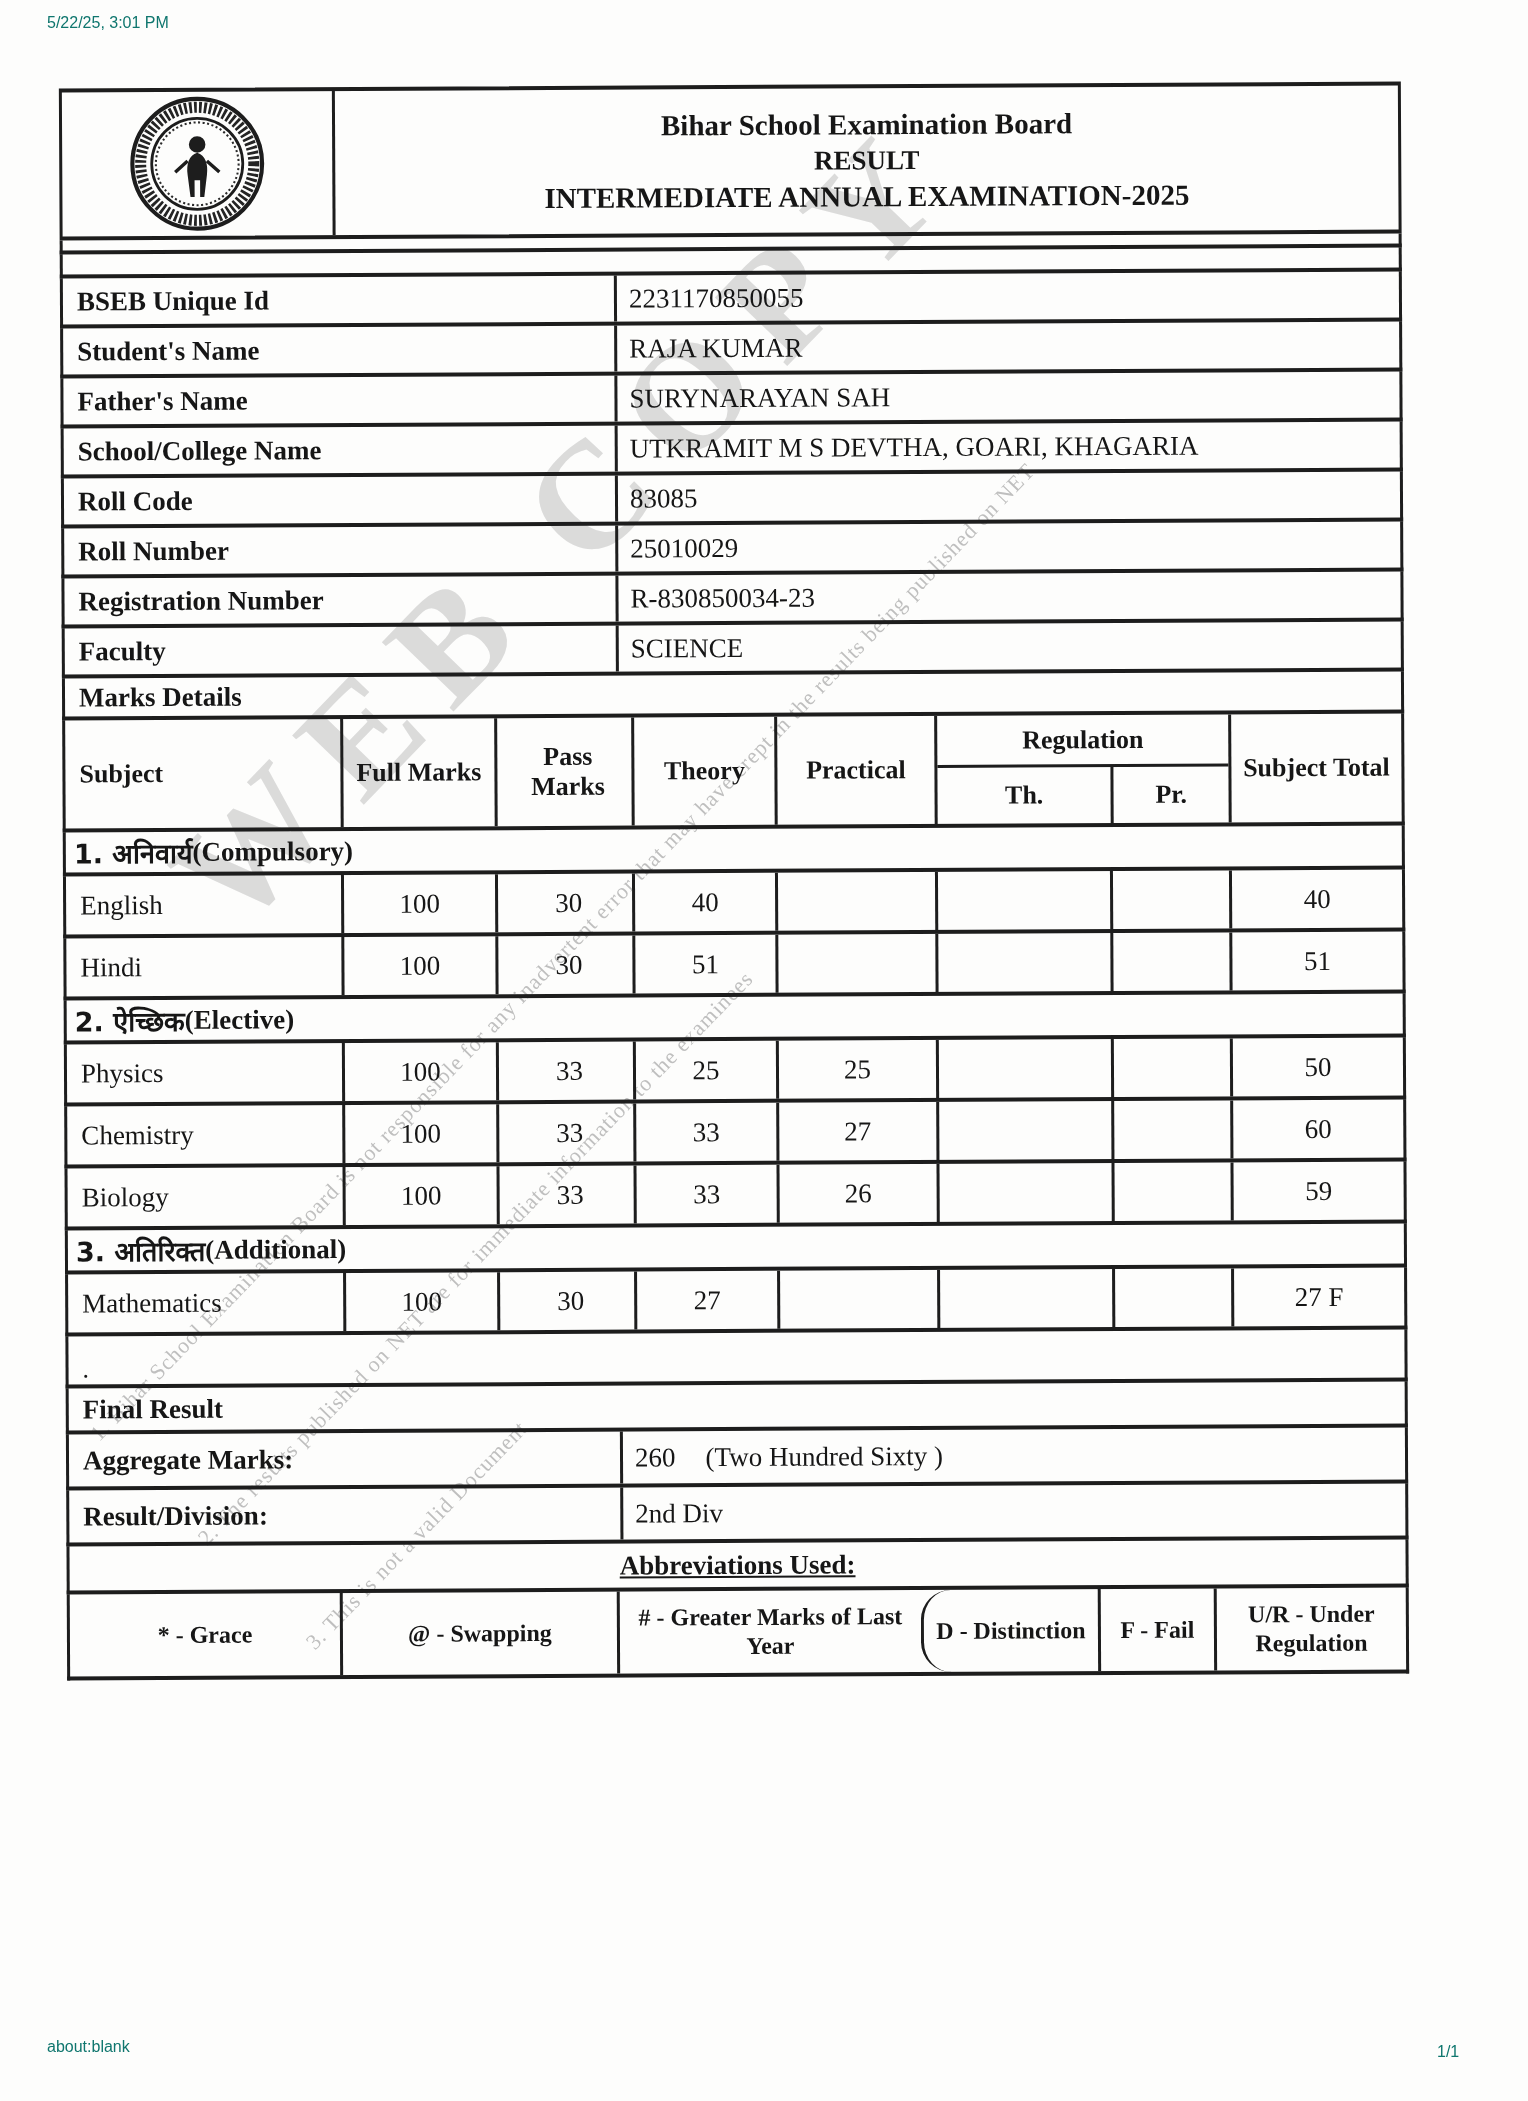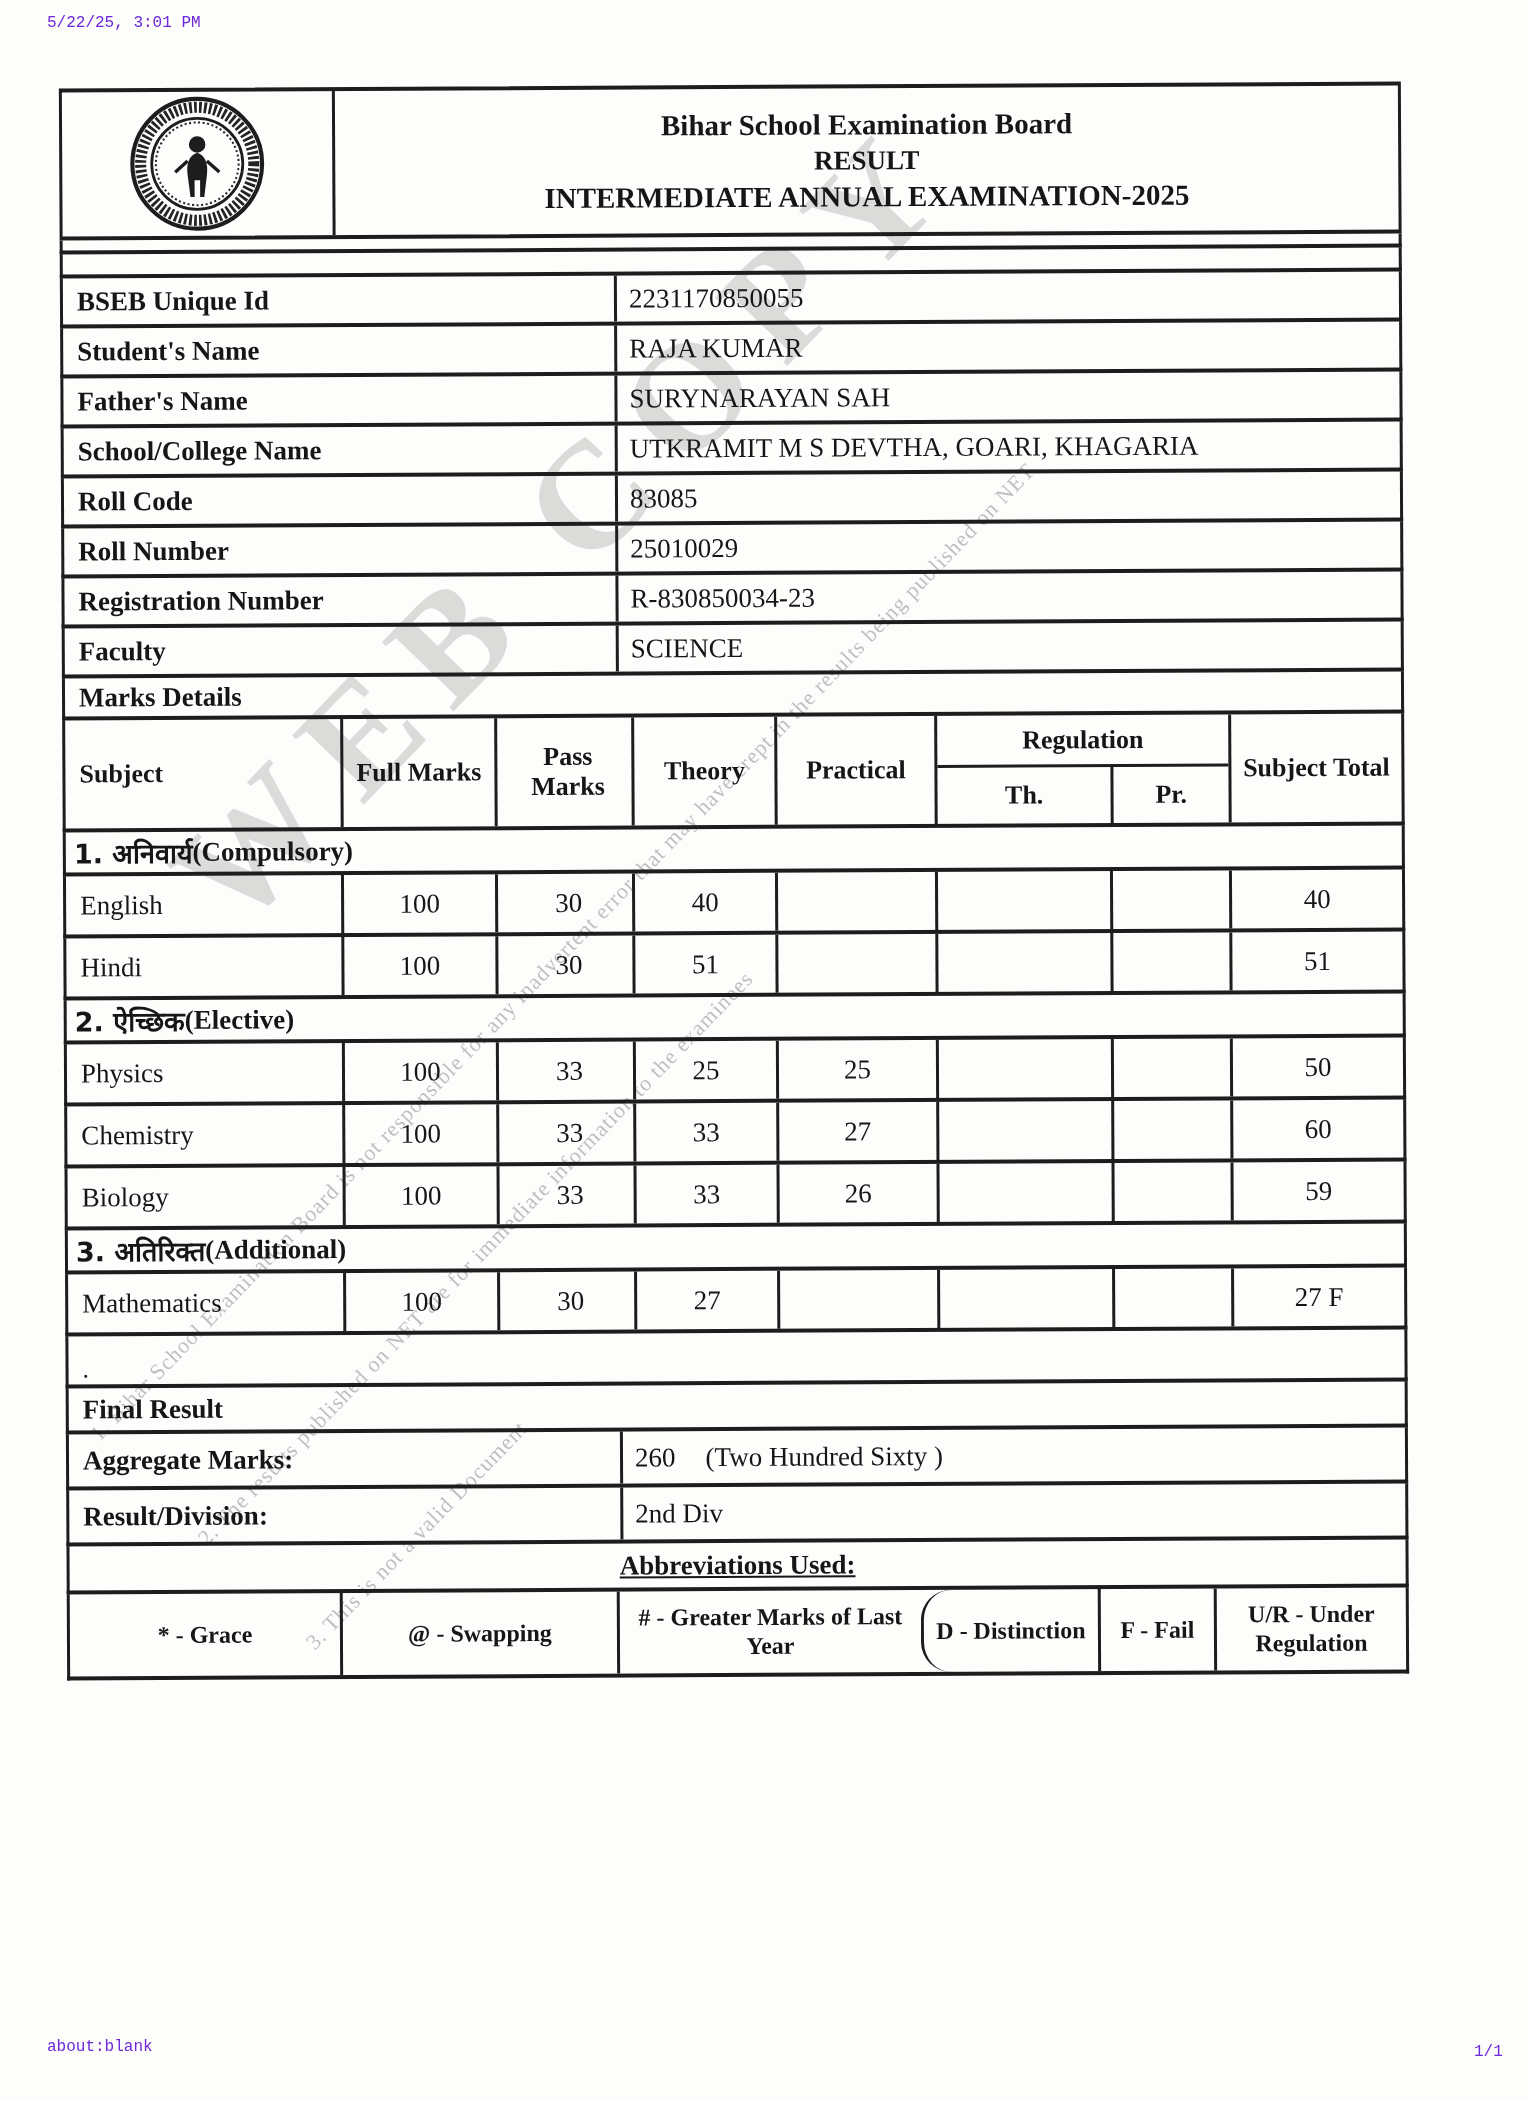--- a/index.html
+++ b/index.html
@@ -2,24 +2,24 @@
 <html><head>
 <meta charset="utf-8">
 <style>
   :root{ --ink:#1d1d1d; --txt:#161616; }
   html,body{ margin:0; padding:0; }
   body{ width:1528px; height:2101px; position:relative; background:#fdfdfc;
         font-family:"Liberation Serif","DejaVu Serif",serif; color:var(--txt); overflow:hidden; }
   .page{ position:absolute; inset:0; overflow:hidden; }
 
   
-  .chrome{ font-family:Liberation Mono, monospace; font-size:16px; color:#6d28d9; position:absolute; }
+  .chrome{ font-family:Liberation Sans, sans-serif; font-size:16px; color:#0f766e; position:absolute; }
   .ts{ left:47px; top:14px; }
   .url{ left:47px; top:2038px; }
-  .pageno{ left:1437px; top:2043px;margin-left:37px; }
+  .pageno{ left:1437px; top:2043px; }
 
   
   .wm-main{ position:absolute; left:40px; top:440px; width:1040px; height:170px;
             transform:rotate(-46deg); font-size:152px; font-weight:bold; letter-spacing:28px;
             color:rgba(172,172,172,0.42); white-space:nowrap; z-index:0; }
   .wm-lines{ position:absolute; left:-30px; top:770px; width:1520px; transform:rotate(-46deg);
              font-size:22px; letter-spacing:1px; line-height:150px; color:rgba(140,140,140,0.55);
              z-index:0; white-space:nowrap; }
 
   

